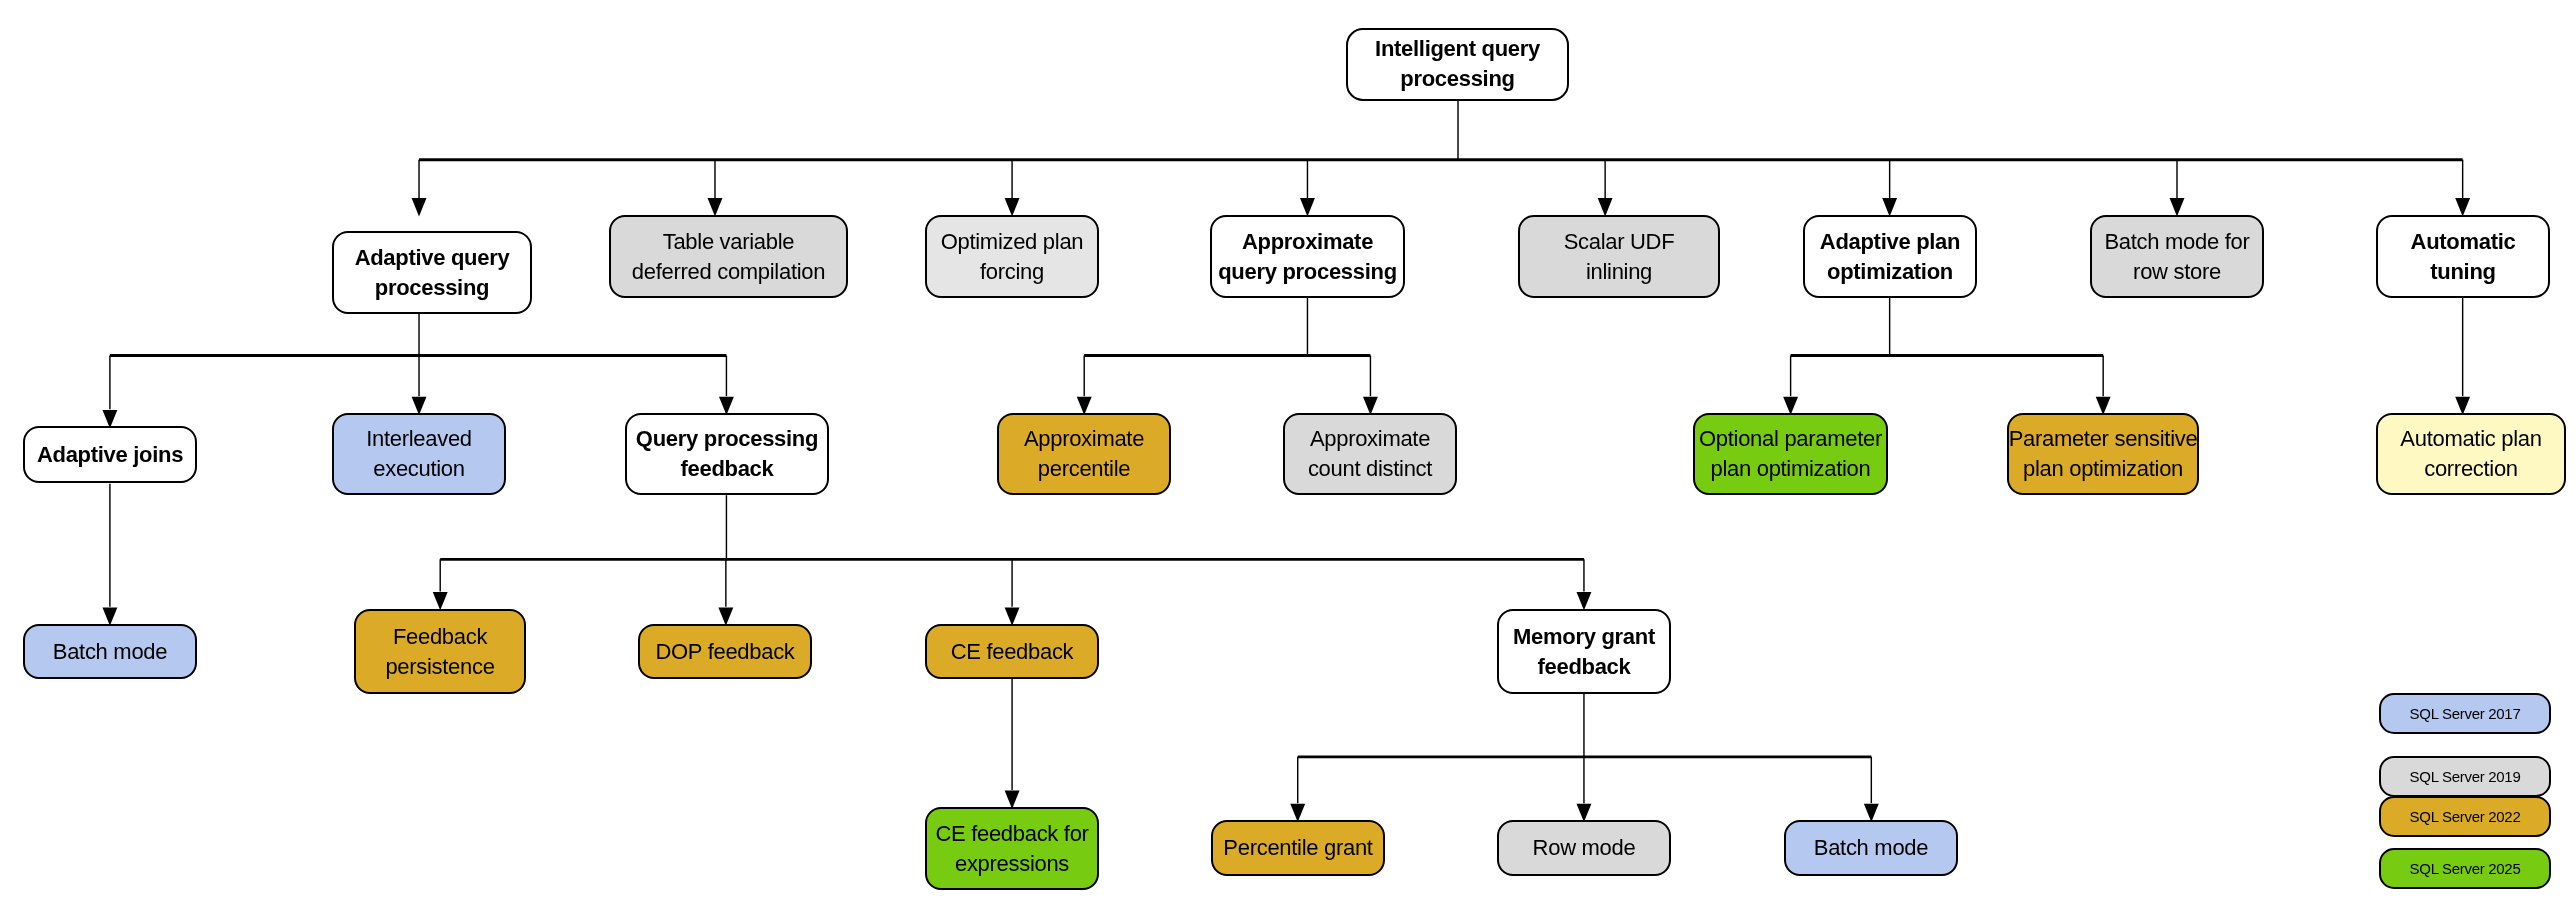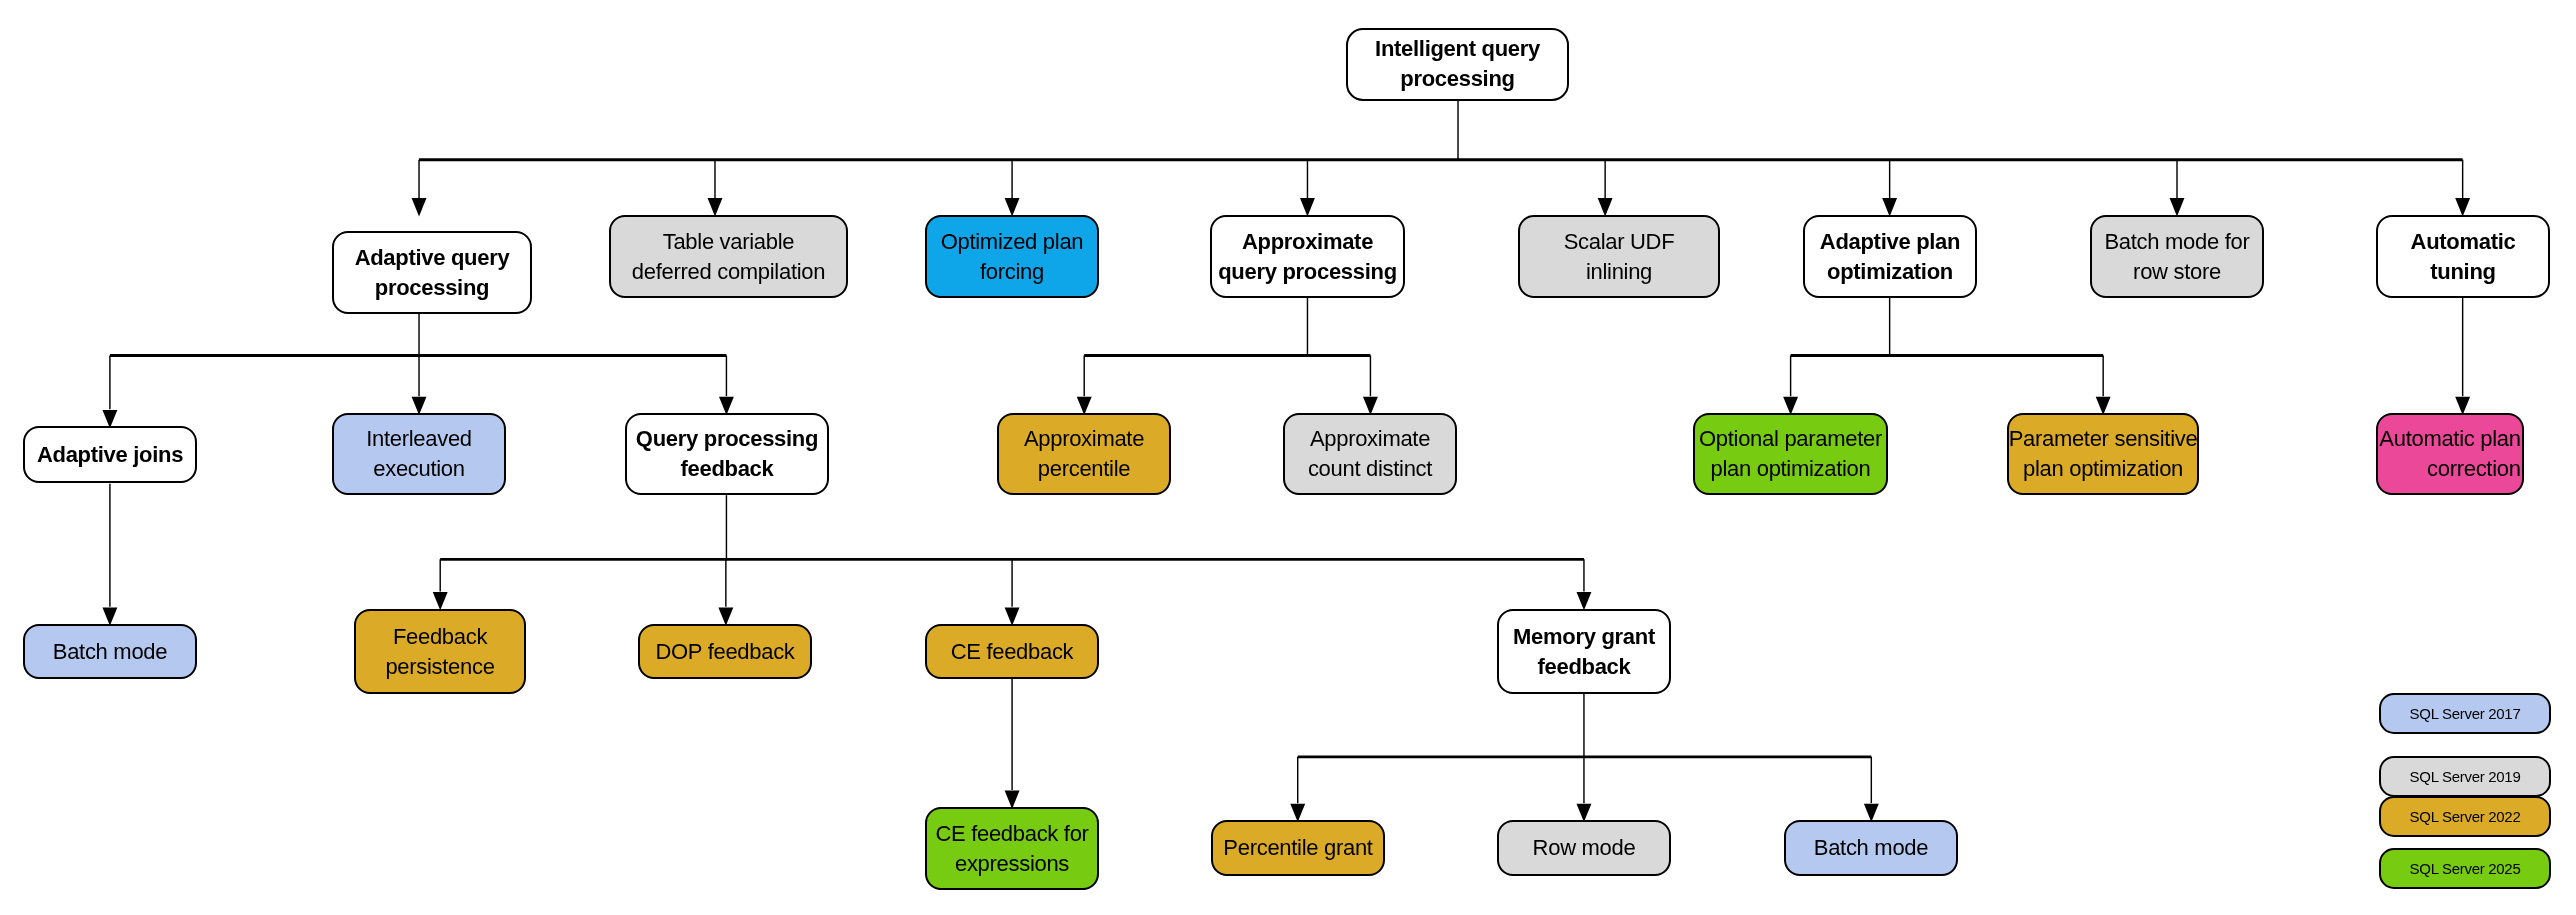--- a/index.html
+++ b/index.html
@@ -91,21 +91,21 @@
       <polygon points="3256,1404 3282,1404 3269,1436" fill="#000000"></polygon>
     </svg>
 
   <div class="node" data-category="parent" style="left: 1346px; top: 27.5px; width: 223px; height: 73px; border-radius: 17px; background: rgb(255, 255, 255); border-color: rgb(0, 0, 0);">Intelligent query
 processing</div>
 
   <div class="node" data-category="parent" style="left: 332px; top: 215px; width: 200px; height: 83px; background: rgb(255, 255, 255); border-color: rgb(0, 0, 0); margin-top: 16px;">Adaptive query
 processing</div>
   <div class="node" data-category="sql2019" style="left: 609px; top: 215px; width: 239px; height: 83px; background: rgb(217, 217, 217); border-color: rgb(0, 0, 0);">Table variable
 deferred compilation</div>
-  <div class="node" data-category="sql2022" style="left: 925px; top: 215px; width: 174px; height: 83px; background: #0ea5e9; border-color: rgb(0, 0, 0);">Optimized plan
+  <div class="node" data-category="sql2022" style="left: 925px; top: 215px; width: 174px; height: 83px; background: #e5e5e5; border-color: rgb(0, 0, 0);">Optimized plan
 forcing</div>
   <div class="node" data-category="parent" style="left: 1210px; top: 215px; width: 195px; height: 83px; background: rgb(255, 255, 255); border-color: rgb(0, 0, 0);">Approximate
 query processing</div>
   <div class="node" data-category="sql2019" style="left: 1518px; top: 215px; width: 202px; height: 83px; background: rgb(217, 217, 217); border-color: rgb(0, 0, 0);">Scalar UDF
 inlining</div>
   <div class="node" data-category="parent" style="left: 1803px; top: 215px; width: 174px; height: 83px; background: rgb(255, 255, 255); border-color: rgb(0, 0, 0);">Adaptive plan
 optimization</div>
   <div class="node" data-category="sql2019" style="left: 2090px; top: 215px; width: 174px; height: 83px; background: rgb(217, 217, 217); border-color: rgb(0, 0, 0);">Batch mode for
 row store</div>
   <div class="node" data-category="parent" style="left: 2376px; top: 215px; width: 174px; height: 83px; background: rgb(255, 255, 255); border-color: rgb(0, 0, 0);">Automatic
@@ -117,21 +117,21 @@
   <div class="node" data-category="parent" style="left: 625px; top: 413px; width: 204px; height: 82px; background: rgb(255, 255, 255); border-color: rgb(0, 0, 0);">Query processing
 feedback</div>
   <div class="node" data-category="sql2022" style="left: 997px; top: 413px; width: 174px; height: 82px; background: rgb(219, 171, 39); border-color: rgb(0, 0, 0);">Approximate
 percentile</div>
   <div class="node" data-category="sql2019" style="left: 1283px; top: 413px; width: 174px; height: 82px; background: rgb(217, 217, 217); border-color: rgb(0, 0, 0);">Approximate
 count distinct</div>
   <div class="node" data-category="sql2025" style="left: 1693px; top: 413px; width: 195px; height: 82px; background: rgb(119, 203, 17); border-color: rgb(0, 0, 0);">Optional parameter
 plan optimization</div>
   <div class="node" data-category="sql2022" style="left: 2007px; top: 413px; width: 192px; height: 82px; background: rgb(219, 171, 39); border-color: rgb(0, 0, 0);">Parameter sensitive
 plan optimization</div>
-  <div class="node" data-category="sql2017" style="left: 2376px; top: 413px; width: 148px; height: 82px; background: #ec4899; border-color: rgb(0, 0, 0); text-align: right;">Automatic plan
+  <div class="node" data-category="sql2017" style="left: 2376px; top: 413px; width: 190px; height: 82px; background: #fef9c3; border-color: rgb(0, 0, 0);">Automatic plan
 correction</div>
 
   <div class="node" data-category="sql2017" style="left: 23px; top: 624px; width: 174px; height: 55px; background: rgb(181, 200, 240); border-color: rgb(0, 0, 0);">Batch mode</div>
   <div class="node" data-category="sql2022" style="left: 354px; top: 609px; width: 172px; height: 85px; background: rgb(219, 171, 39); border-color: rgb(0, 0, 0);">Feedback
 persistence</div>
   <div class="node" data-category="sql2022" style="left: 638px; top: 624px; width: 174px; height: 55px; background: rgb(219, 171, 39); border-color: rgb(0, 0, 0);">DOP feedback</div>
   <div class="node" data-category="sql2022" style="left: 925px; top: 624px; width: 174px; height: 55px; background: rgb(219, 171, 39); border-color: rgb(0, 0, 0);">CE feedback</div>
   <div class="node" data-category="parent" style="left: 1497px; top: 609px; width: 174px; height: 85px; background: rgb(255, 255, 255); border-color: rgb(0, 0, 0);">Memory grant
 feedback</div>
 

